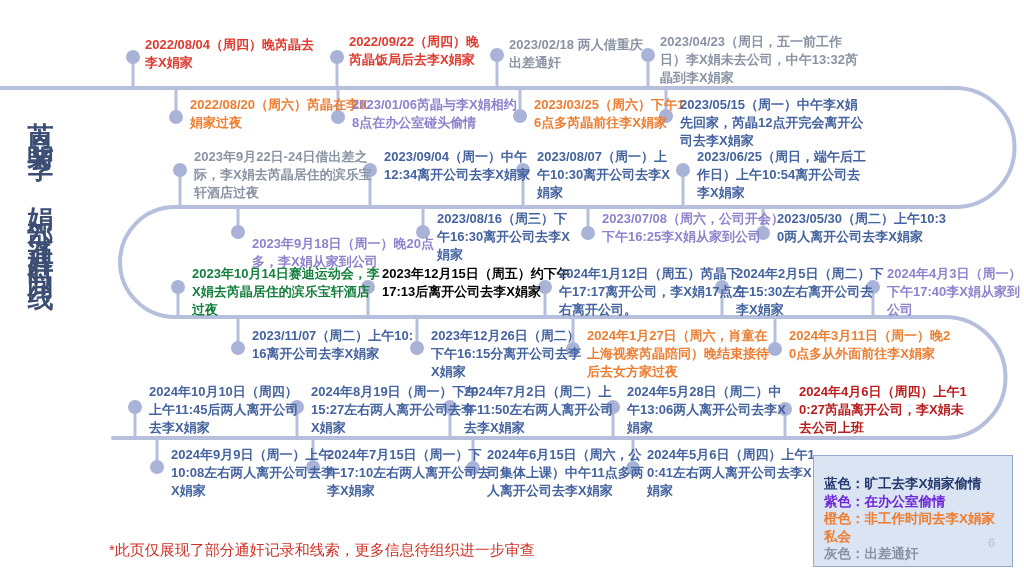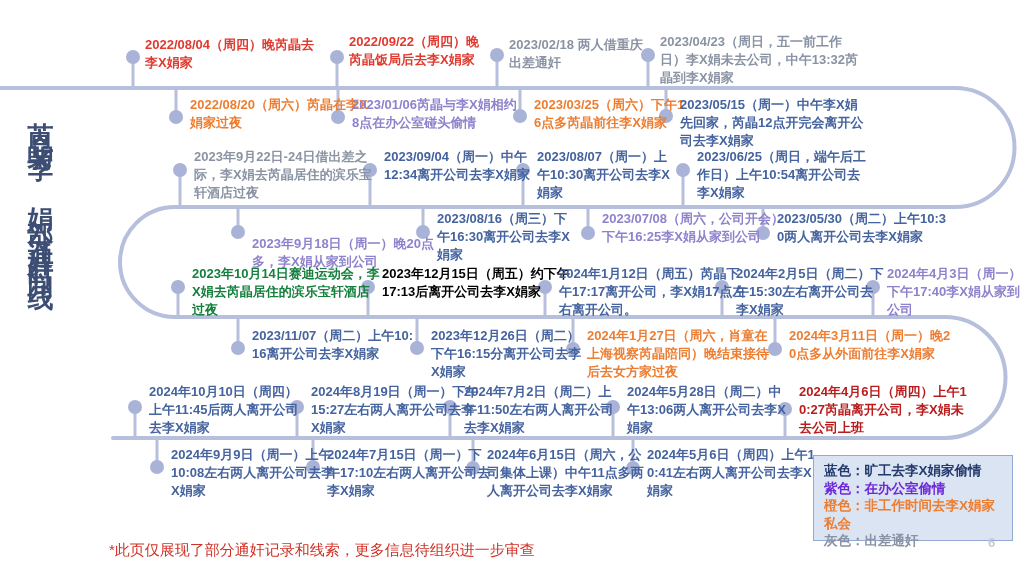--- a/index.html
+++ b/index.html
@@ -10,21 +10,21 @@
     position:absolute;left:24px;top:102px;
     writing-mode:vertical-lr;text-orientation:upright;
     font-size:26px;font-weight:700;color:#3d4e74;letter-spacing:11px;
   }
   .event{
     position:absolute;font-size:13px;line-height:18px;font-weight:700;
     letter-spacing:0;word-break:break-all;
   }
   .legend{
     position:absolute;left:813px;top:455px;width:178px;height:72px;
-    background:#dbe4f2;border:1.5px solid #93a9d1;padding:6px 10px;
+    background:#dbe4f2;border:1.5px solid #93a9d1;padding:19px 10px;
     font-size:13.5px;font-weight:700;line-height:17.5px;
   }
   .legend-item{word-break:break-all;}
   .footnote{
     position:absolute;left:84px;top:541px;
     font-size:15px;font-weight:400;color:#cf3126;margin-left:25px;
   }
   .page-num{
     position:absolute;left:988px;top:535px;
     font-size:13px;color:#c2cbd8;font-weight:600;

